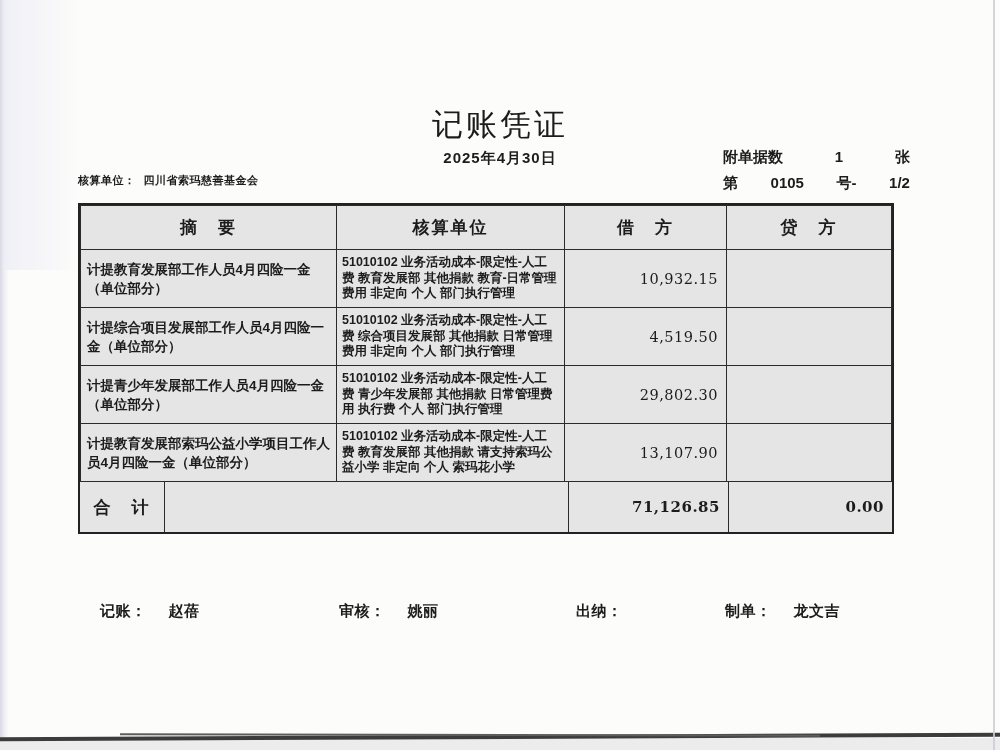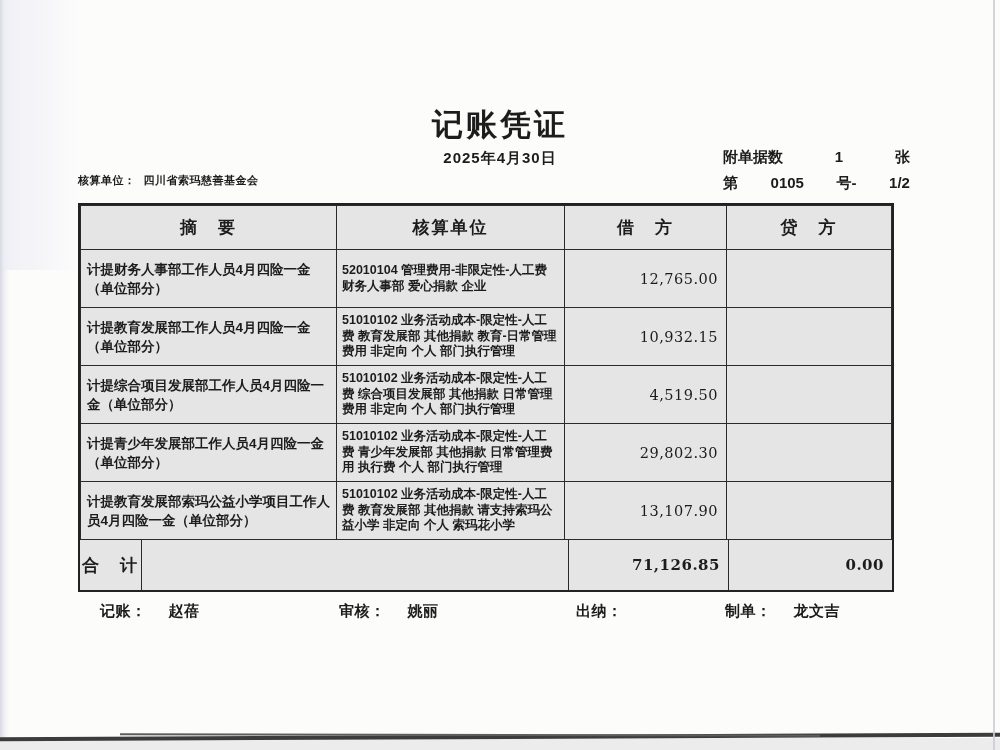--- a/index.html
+++ b/index.html
@@ -37,21 +37,21 @@
     background: #3c3c3c; transform: rotate(-0.25deg); border-radius: 2px;
   }
   .edge-bottom-line2 {
     position: absolute; left: 120px; top: 734px; width: 700px; height: 2px;
     background: #5d5d5d; transform: rotate(0.12deg);
   }
 
   
   .title {
     position: absolute; top: 104px; left: 0; width: 1000px;
-    text-align: center; font-size: 31px; font-weight: bold; letter-spacing: 3px;
+    text-align: center; font-size: 31px; font-weight: normal; letter-spacing: 3px;
   }
   .date-line {
     position: absolute; top: 149px; left: 0; width: 1000px;
     text-align: center; font-size: 15px; font-weight: 600; letter-spacing: 1px;
   }
   .right-block {
     position: absolute; left: 723px; top: 148px; width: 187px;
     font-size: 15px; font-weight: 600;
   }
   .right-row { display: flex; justify-content: space-between; margin-bottom: 7px; }
@@ -85,21 +85,21 @@
   .account-cell {
     font-size: 12.5px; line-height: 15.5px; padding: 2px 5px;
     word-break: break-all; font-weight: 600;
   }
   .amount-cell {
     text-align: right; padding-right: 8px;
     font-family: "DejaVu Serif", serif; font-size: 14.5px; letter-spacing: 0.5px;
   }
   .total-row { display: flex; height: 50px; }
   .total-label-cell {
-    width: 62px; border-right: 1.5px solid #2a2a2a;
+    width: 85px; border-right: 1.5px solid #2a2a2a;
     display: flex; align-items: center; justify-content: center;
     font-size: 17px; font-weight: bold; letter-spacing: 2px;
   }
   .total-spacer { flex: 1; border-right: 1.5px solid #2a2a2a; }
   .total-debit {
     width: 160px; border-right: 1.5px solid #2a2a2a;
     display: flex; align-items: center; justify-content: flex-end; padding-right: 8px;
     font-family: "DejaVu Serif", serif; font-size: 15px; font-weight: 600; letter-spacing: 0.5px;
   }
   .total-credit {
@@ -160,26 +160,20 @@
       <thead>
         <tr>
           <th>摘　要</th>
           <th>核算单位</th>
           <th>借　方</th>
           <th>贷　方</th>
         </tr>
       </thead>
       <tbody>
         <tr>
-          <td class="summary-cell">计提财务人事部工作人员4月四险一金（单位部分）</td>
-          <td class="account-cell">52010104 管理费用-非限定性-人工费 财务人事部 爱心捐款 企业</td>
-          <td class="amount-cell">12,765.00</td>
-          <td class="amount-cell"></td>
-        </tr>
-        <tr>
           <td class="summary-cell">计提教育发展部工作人员4月四险一金（单位部分）</td>
           <td class="account-cell">51010102 业务活动成本-限定性-人工费 教育发展部 其他捐款 教育-日常管理费用 非定向 个人 部门执行管理</td>
           <td class="amount-cell">10,932.15</td>
           <td class="amount-cell"></td>
         </tr>
         <tr>
           <td class="summary-cell">计提综合项目发展部工作人员4月四险一金（单位部分）</td>
           <td class="account-cell">51010102 业务活动成本-限定性-人工费 综合项目发展部 其他捐款 日常管理费用 非定向 个人 部门执行管理</td>
           <td class="amount-cell">4,519.50</td>
           <td class="amount-cell"></td>

